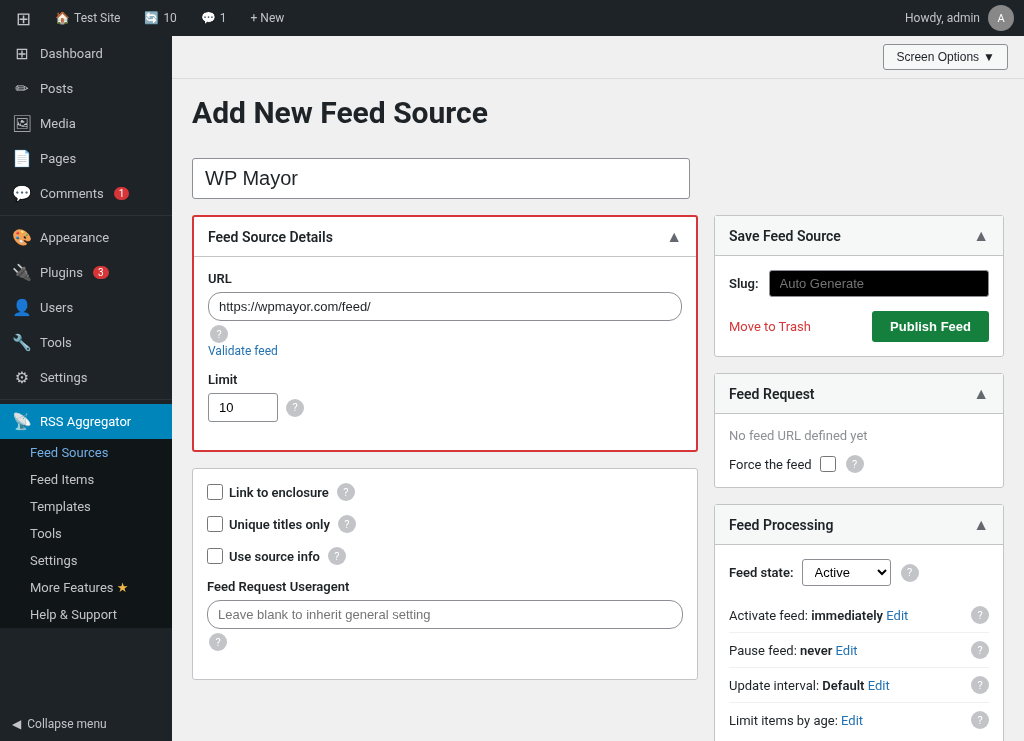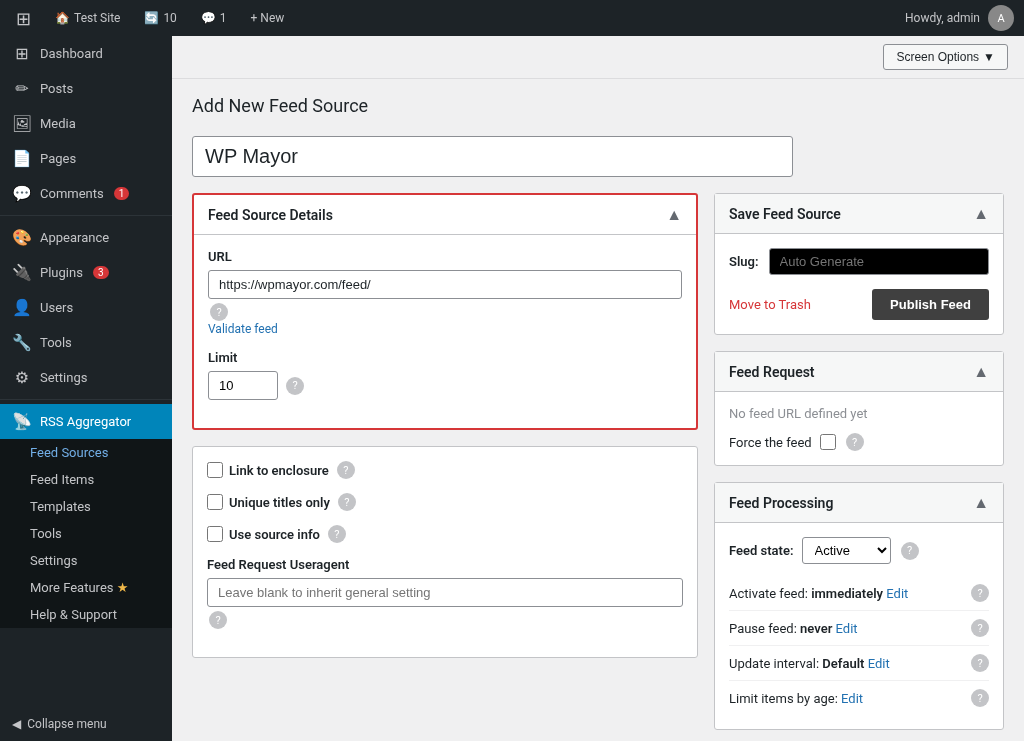--- a/index.html
+++ b/index.html
@@ -61,41 +61,41 @@
     
     .screen-options-bar {
       background: #f0f0f1; display: flex; justify-content: flex-end; padding: 8px 16px; border-bottom: 1px solid #dcdcde;
     }
     .screen-options-btn {
       background: #f6f7f7; border: 1px solid #8c8f94; border-radius: 3px; padding: 5px 12px; font-size: 12px; cursor: pointer; display: flex; align-items: center; gap: 4px; color: #1d2327;
     }
 
     .page-content { padding: 16px 20px; flex: 1; }
 
-    .page-title { font-size: 18px; font-weight: 400; color: #1d2327; margin-bottom: 20px; }
+    .page-title { font-size: 30px; font-weight: 700; color: #1d2327; margin-bottom: 28px; }
 
     .feed-name-input {
-      width: 601px; padding: 8px 12px; font-size: 20px; border: 1px solid #8c8f94; border-radius: 3px; background: #fff; margin-bottom: 16px; color: #1d2327;
+      width: 498px; padding: 8px 12px; font-size: 20px; border: 1px solid #8c8f94; border-radius: 3px; background: #fff; margin-bottom: 16px; color: #1d2327;
     }
 
     
     .two-col { display: flex; gap: 16px; align-items: flex-start; }
     .main-col { flex: 1; min-width: 0; }
     .side-col { width: 290px; flex-shrink: 0; }
 
     
     .metabox { background: #fff; border: 1px solid #c3c4c7; border-radius: 3px; margin-bottom: 16px; }
     .metabox.highlighted { border: 2px solid #d63638; }
     .metabox-header { display: flex; justify-content: space-between; align-items: center; padding: 10px 14px; border-bottom: 1px solid #c3c4c7; }
     .metabox-title { font-size: 14px; font-weight: 600; color: #1d2327; }
     .metabox-toggle { cursor: pointer; color: #646970; font-size: 16px; }
     .metabox-body { padding: 14px; }
 
     .field-label { font-weight: 600; color: #1d2327; margin-bottom: 6px; display: block; font-size: 13px; }
-    .field-input { width: 100%; padding: 6px 10px; border: 1px solid #8c8f94; border-radius: 3px; font-size: 13px; color: #1d2327; background: #fff; }
+    .field-input { width: 100%; padding: 6px 10px; border: 1px solid #8c8f94; border-radius: 13px; font-size: 13px; color: #1d2327; background: #fff; }
 
     .help-icon { display: inline-flex; align-items: center; justify-content: center; width: 18px; height: 18px; border-radius: 50%; background: #c3c4c7; color: #fff; font-size: 11px; cursor: pointer; vertical-align: middle; margin-left: 2px; }
 
     .validate-link { color: #2271b1; text-decoration: none; font-size: 12px; cursor: pointer; }
 
     .limit-input { width: 70px; padding: 6px 10px; border: 1px solid #8c8f94; border-radius: 3px; font-size: 13px; }
 
     .field-row { margin-bottom: 14px; }
 
     .checkbox-row { display: flex; align-items: center; gap: 6px; margin-bottom: 14px; }
@@ -107,21 +107,21 @@
     .side-panel-header { display: flex; justify-content: space-between; align-items: center; padding: 10px 14px; border-bottom: 1px solid #c3c4c7; background: #f6f7f7; }
     .side-panel-title { font-size: 14px; font-weight: 600; color: #1d2327; }
     .side-panel-body { padding: 14px; }
 
     .slug-row { display: flex; align-items: center; gap: 10px; margin-bottom: 14px; }
     .slug-label { font-weight: 600; color: #1d2327; font-size: 13px; }
     .slug-input { flex: 1; padding: 5px 10px; border: 1px solid #8c8f94; border-radius: 3px; font-size: 13px; color: #8c8f94; background: #000000; }
 
     .action-row { display: flex; justify-content: space-between; align-items: center; }
     .trash-link { color: #d63638; text-decoration: none; font-size: 13px; cursor: pointer; }
-    .publish-btn { background: #404040; color: #fff; border: none; border-radius: 3px; padding: 8px 18px; font-size: 13px; font-weight: 600; cursor: pointer; text-align: right; }
+    .publish-btn { background: #15803d; color: #fff; border: none; border-radius: 3px; padding: 8px 18px; font-size: 13px; font-weight: 600; cursor: pointer; text-align: right; }
 
     .no-feed-text { color: #8c8f94; font-size: 13px; margin-bottom: 12px; }
     .force-feed-row { display: flex; align-items: center; gap: 8px; }
     .force-feed-label { color: #1d2327; font-size: 13px; }
 
     .feed-state-row { display: flex; align-items: center; gap: 8px; margin-bottom: 12px; }
     .feed-state-label { font-size: 13px; color: #1d2327; font-weight: 600; }
     .feed-state-select { padding: 4px 8px; border: 1px solid #8c8f94; border-radius: 3px; font-size: 13px; background: #fff; cursor: pointer; }
 
     .feed-proc-row { display: flex; justify-content: space-between; align-items: center; padding: 8px 0; border-bottom: 1px solid #f0f0f1; font-size: 13px; color: #1d2327; }

